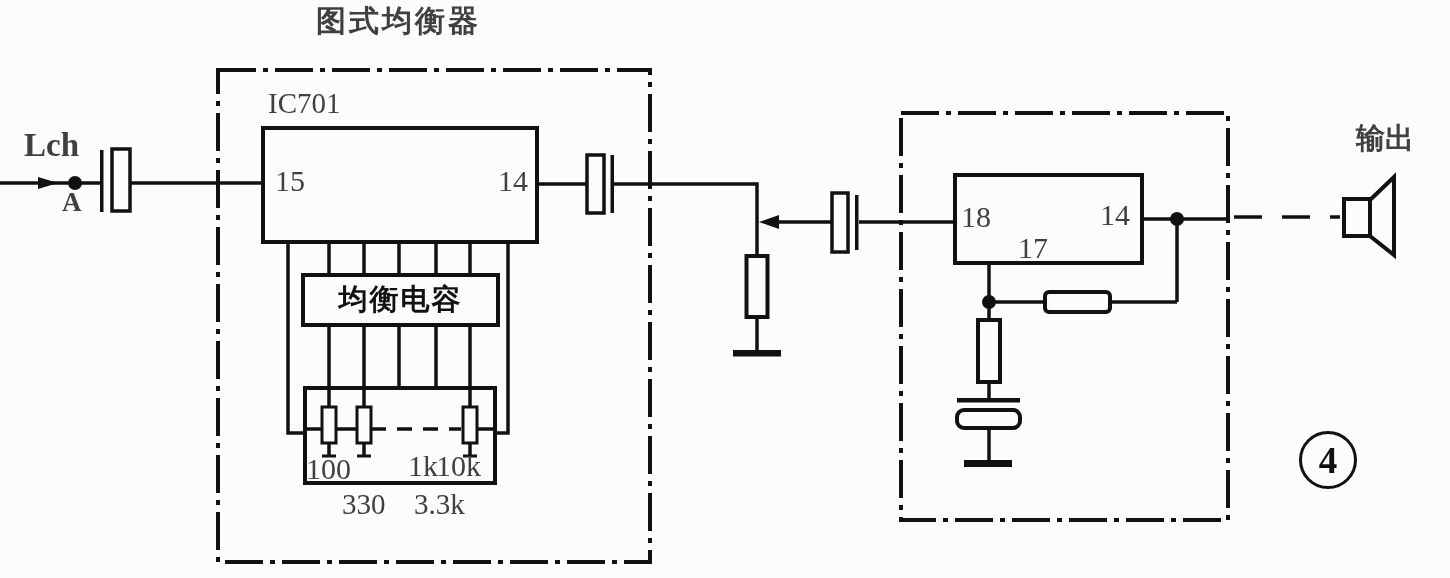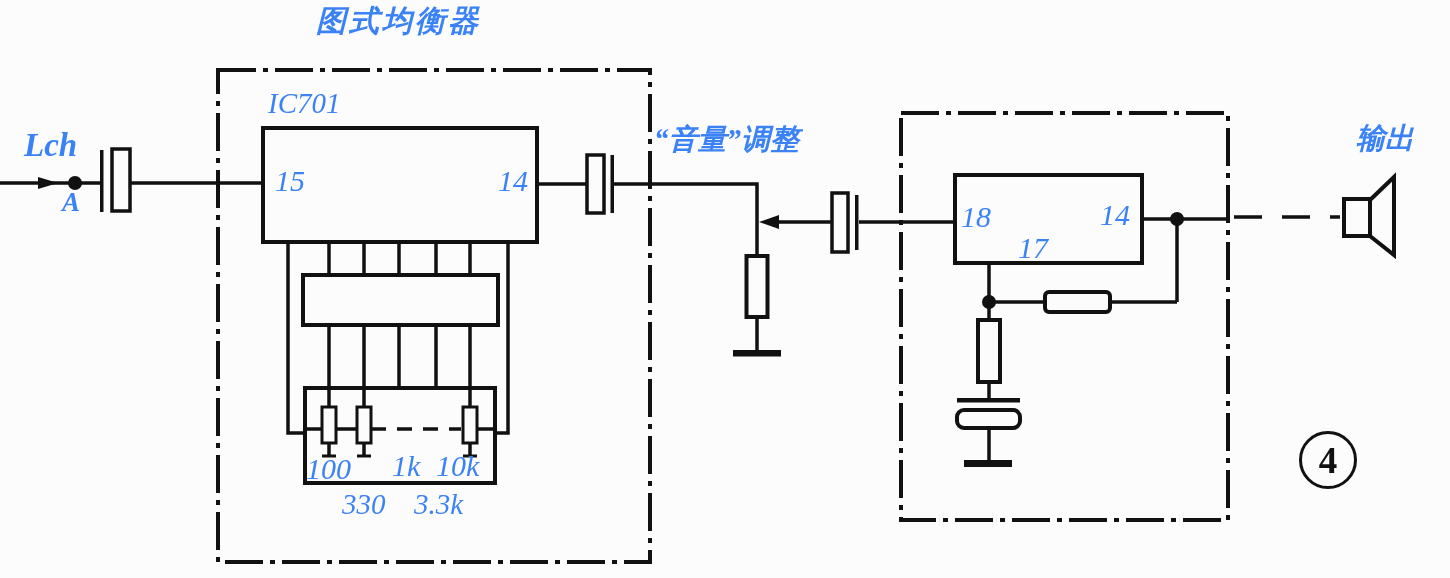--- a/index.html
+++ b/index.html
@@ -3,23 +3,22 @@
 <meta charset="utf-8">
 <style>
   html,body{margin:0;padding:0;}
   body{background:#e8e8e8;font-family:"Liberation Serif","DejaVu Serif",serif;}
   .canvas{
     position:relative;width:1450px;height:578px;background:#fcfcfc;
     overflow:hidden;color:#111;
   }
   .canvas svg{position:absolute;left:0;top:0;}
   .label{
-    position:absolute;color:#3b82f6;white-space:nowrap;line-height:1;
+    position:absolute;color:#404040;white-space:nowrap;line-height:1;
     font-family:"Liberation Serif","DejaVu Serif",serif;
-    font-style:italic;
   }
   .b{font-weight:bold;}
   .cap-block-label{
     position:absolute;left:303px;top:275px;width:195px;height:50px;
     display:flex;align-items:center;justify-content:center;
     font-size:29px;font-weight:600;letter-spacing:2px;
   }
   .fig-circle{
     position:absolute;left:1299px;top:431px;width:52px;height:52px;
     border:3.5px solid #111;border-radius:50%;
@@ -143,28 +142,28 @@
   </svg>
 
   <div class="label b" style="left:24px;top:129px;font-size:33px;">Lch</div>
   <div class="label b" style="left:62px;top:189px;font-size:27px;">A</div>
 
   <div class="label b" style="left:316px;top:6px;font-size:30px;letter-spacing:3px;">图式均衡器</div>
   <div class="label" style="left:268px;top:89px;font-size:29px;text-align:center;">IC701</div>
   <div class="label" style="left:275px;top:166px;font-size:30px;">15</div>
   <div class="label" style="left:498px;top:166px;font-size:30px;">14</div>
 
+  <div class="cap-block-label">均衡电容</div>
 
   <div class="label" style="left:306px;top:454px;font-size:30px;">100</div>
-  <div class="label" style="left:392px;top:451px;font-size:30px;">1k</div>
+  <div class="label" style="left:408px;top:451px;font-size:30px;">1k</div>
   <div class="label" style="left:436px;top:451px;font-size:30px;">10k</div>
   <div class="label" style="left:342px;top:490px;font-size:29px;">330</div>
   <div class="label" style="left:414px;top:490px;font-size:29px;">3.3k</div>
 
-  <div class="label b" style="left:654px;top:125px;font-size:29px;">“音量”调整</div>
 
   <div class="label" style="left:961px;top:202px;font-size:30px;">18</div>
   <div class="label" style="left:1018px;top:233px;font-size:30px;">17</div>
   <div class="label" style="left:1100px;top:200px;font-size:30px;">14</div>
 
   <div class="label b" style="left:1356px;top:124px;font-size:29px;">输出</div>
 
   <div class="fig-circle">
     <span>4</span>
   </div>

